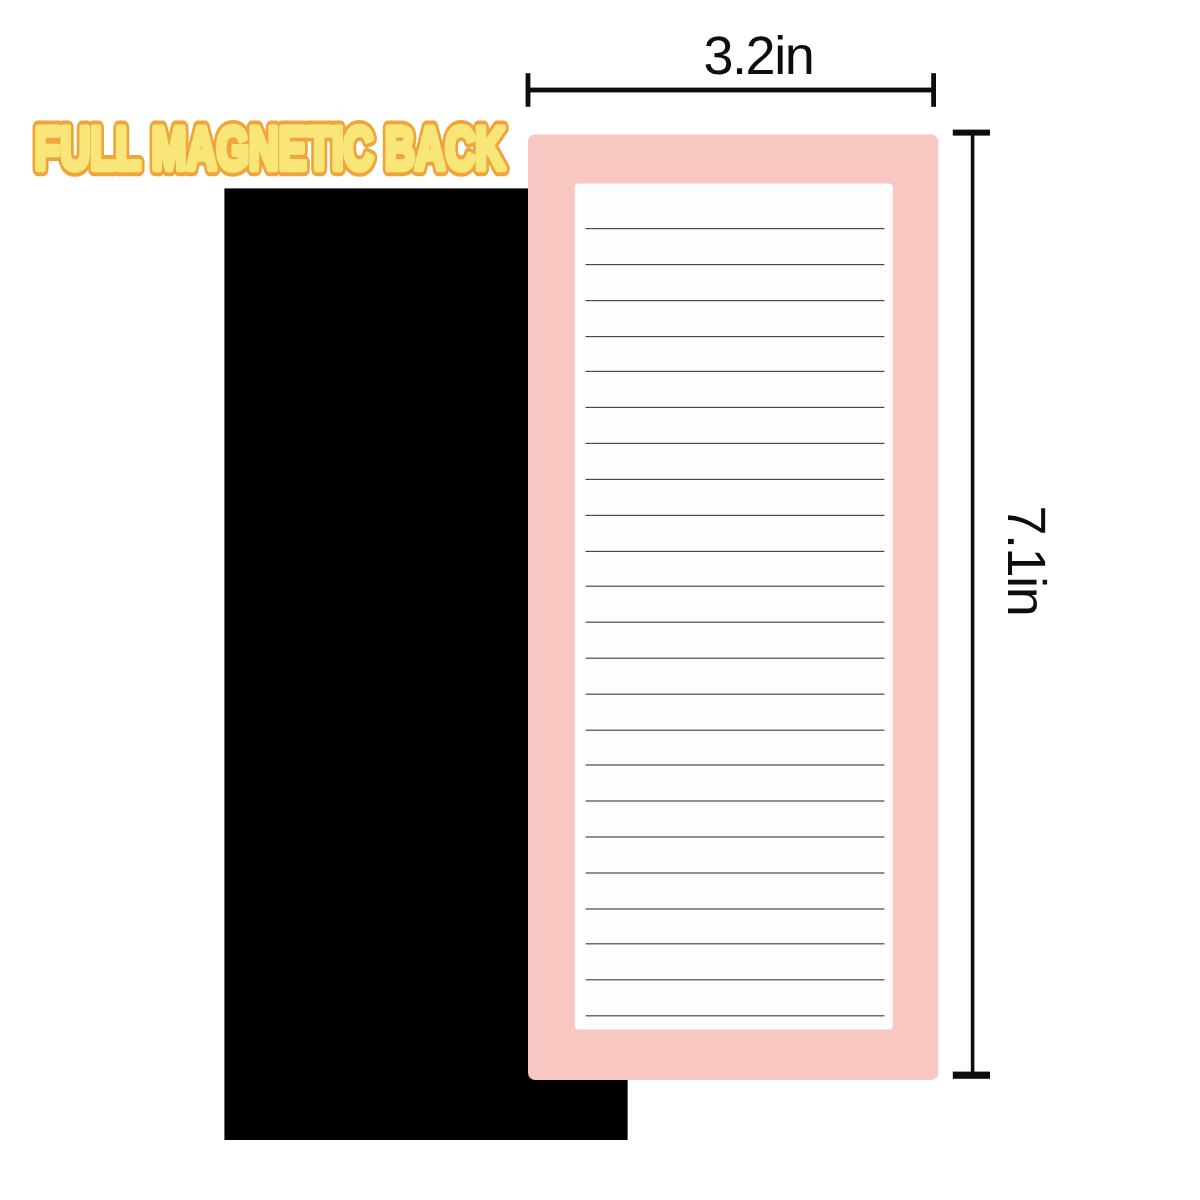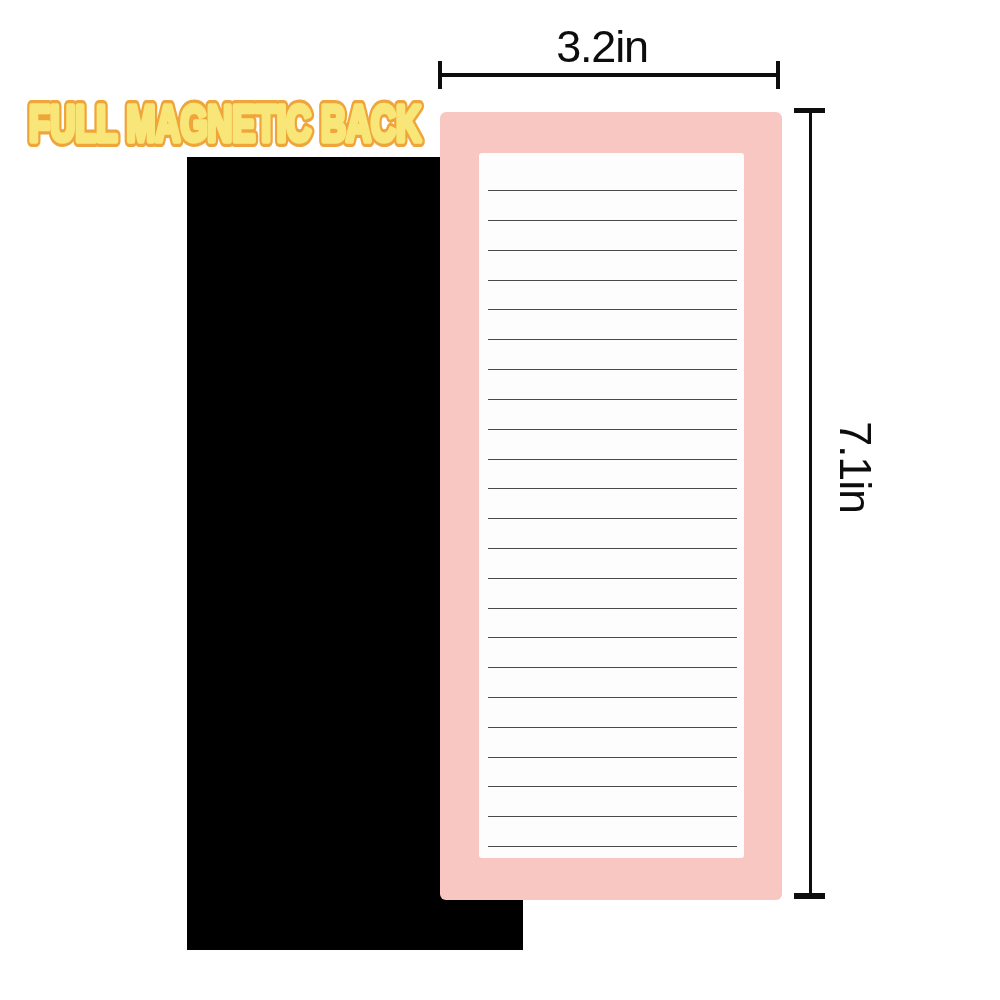--- a/index.html
+++ b/index.html
@@ -47,21 +47,21 @@
     <text x="207" y="49" text-anchor="middle" textLength="392" lengthAdjust="spacingAndGlyphs" font-family="Liberation Sans, sans-serif" font-weight="bold" font-size="50" stroke="#f0a53a" stroke-width="12" stroke-linejoin="round" fill="#f0a53a">FULL MAGNETIC BACK</text>
     <text x="207" y="49" text-anchor="middle" textLength="392" lengthAdjust="spacingAndGlyphs" font-family="Liberation Sans, sans-serif" font-weight="bold" font-size="50" stroke="#f9e678" stroke-width="5.5" stroke-linejoin="round" fill="#f9e678">FULL MAGNETIC BACK</text>
   </svg>
 
   <div class="abs" style="left:439px;top:73px;width:341px;height:3.6px;background:#0d0d0d;"></div>
 
   <div class="abs" style="left:438px;top:61px;width:4.2px;height:28px;background:#0d0d0d;"></div>
 
   <div class="abs" style="left:776px;top:61px;width:4.2px;height:28px;background:#0d0d0d;"></div>
 
-  <div class="abs" style="left:502px;top:21px;width:200px;height:48px;text-align:center;
+  <div class="abs" style="left:532px;top:21px;width:200px;height:48px;text-align:center;
        font-size:45px;color:#0d0d0d;letter-spacing:-1.2px;">3.2in</div>
 
   <div class="abs" style="left:808.5px;top:110px;width:3.2px;height:786px;background:#0d0d0d;"></div>
 
   <div class="abs" style="left:794px;top:108px;width:31px;height:5px;background:#0d0d0d;"></div>
 
   <div class="abs" style="left:794px;top:893px;width:31px;height:6px;background:#0d0d0d;"></div>
 
   <div class="abs" style="left:757px;top:443px;width:200px;height:48px;text-align:center;
        font-size:45px;color:#0d0d0d;letter-spacing:-1.2px;transform:rotate(90deg);">7.1in</div>

